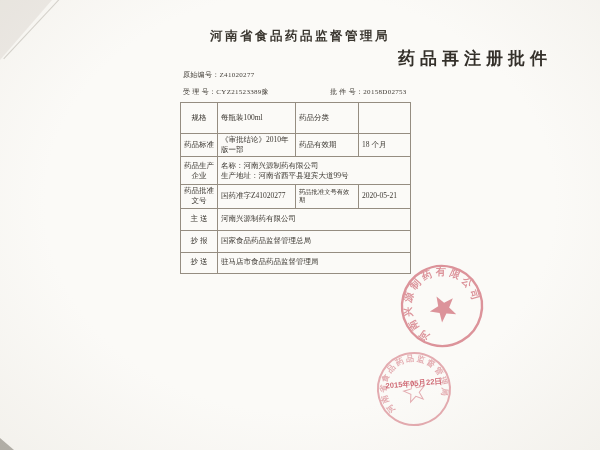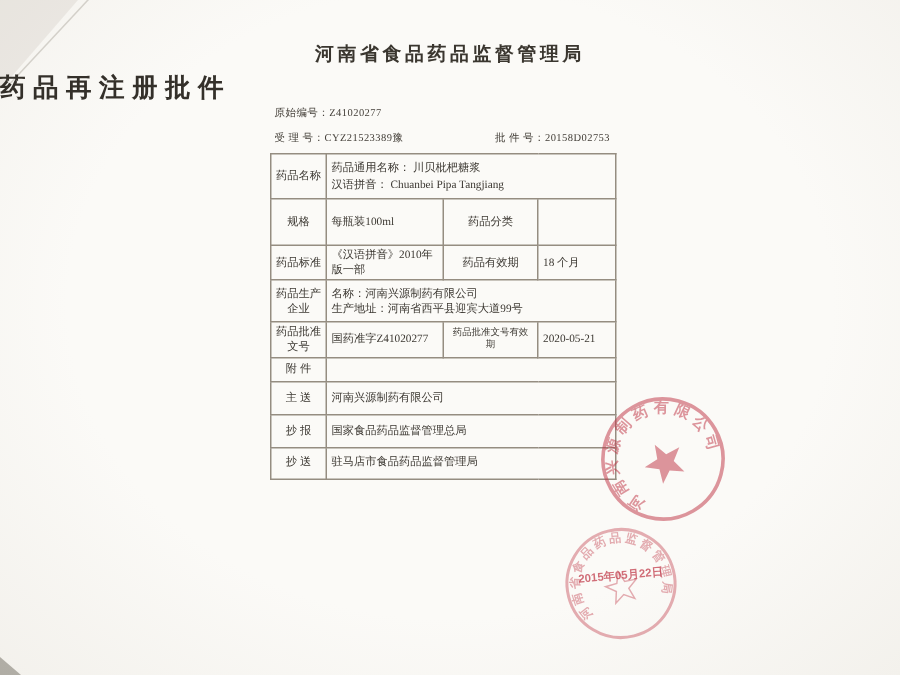--- a/index.html
+++ b/index.html
@@ -29,21 +29,21 @@
     border-right:14px solid transparent;
   }
   
   .agency{
     position:absolute;left:0;top:28px;width:600px;
     text-align:center;font-family:"Liberation Sans","DejaVu Sans",sans-serif;
     font-weight:bold;font-size:12.5px;letter-spacing:2.5px;color:#3a362f;
   }
   .doc-title{
     position:absolute;left:0;top:47px;width:552px;
-    text-align:left;font-weight:bold;font-size:17px;letter-spacing:5px;color:#34302a;
+    text-align:right;font-weight:bold;font-size:17px;letter-spacing:5px;color:#34302a;
   }
   .meta{
     position:absolute;font-size:7px;color:#45403a;letter-spacing:0.3px;white-space:nowrap;font-family:Liberation Serif, serif;
   }
   .meta-original{left:183px;top:70px;}
   .meta-acceptance{left:183px;top:87px;}
   .meta-approval{left:330px;top:87px;}
   
   table.info{
     position:absolute;left:180px;top:102px;
@@ -51,21 +51,21 @@
     width:230px;
   }
   table.info td{
     border:1px solid #958d81;
     font-size:7.5px;color:#3c3832;
     padding:1px 3px;vertical-align:middle;line-height:1.35;
     overflow:hidden;
   }
   td.lbl{text-align:center;padding:1px 1px;}
   td.val{text-align:left;}
-  td.lbl-mid{text-align:center;font-size:7px;padding:1px 1px;letter-spacing:0;}
+  td.lbl-mid{text-align:left;font-size:7px;padding:1px 1px;letter-spacing:0;}
   .cell-line{display:block;}
   
   .stamp{position:absolute;pointer-events:none;}
   .stamp1{left:397px;top:261px;}
   .stamp2{left:374px;top:349px;}
 </style>
 </head>
 <body>
 
 <div class="page">
@@ -88,55 +88,44 @@
   </div>
 
   <table class="info">
     <colgroup>
         <col style="width:37px">
         <col style="width:78px">
         <col style="width:63px">
         <col style="width:52px">
       </colgroup>
     <tbody>
-        <tr style="height:30px">
-      <td class="lbl">药品名称</td>
-      <td class="val" colspan="3">
-        <span class="cell-line"><span>药品通用名称：</span>&nbsp;<span>川贝枇杷糖浆</span></span>
-        <span class="cell-line"><span>汉语拼音：</span>&nbsp;<span>Chuanbei Pipa Tangjiang</span></span>
-      </td>
-    </tr>
     <tr style="height:31px">
       <td class="lbl">规格</td>
       <td class="val">每瓶装100ml</td>
       <td class="lbl-mid">药品分类</td>
       <td class="val"></td>
     </tr>
     <tr style="height:20px">
       <td class="lbl">药品标准</td>
-      <td class="val">《汉语拼音》2010年版一部</td>
+      <td class="val">《审批结论》2010年版一部</td>
       <td class="lbl-mid">药品有效期</td>
       <td class="val">18 个月</td>
     </tr>
     <tr style="height:28px">
       <td class="lbl">药品生产企业</td>
       <td class="val" colspan="3">
         <span class="cell-line">名称：河南兴源制药有限公司</span>
         <span class="cell-line">生产地址：河南省西平县迎宾大道99号</span>
       </td>
     </tr>
     <tr style="height:20px">
       <td class="lbl">药品批准文号</td>
       <td class="val">国药准字Z41020277</td>
       <td class="lbl-mid" style="font-size:6.3px">药品批准文号有效期</td>
       <td class="val">2020-05-21</td>
-    </tr>
-    <tr style="height:16px">
-      <td class="lbl">附 件</td>
-      <td class="val" colspan="3"></td>
     </tr>
     <tr style="height:22px">
       <td class="lbl">主 送</td>
       <td class="val" colspan="3">河南兴源制药有限公司</td>
     </tr>
     <tr style="height:22px">
       <td class="lbl">抄 报</td>
       <td class="val" colspan="3">国家食品药品监督管理总局</td>
     </tr>
     <tr style="height:21px">

